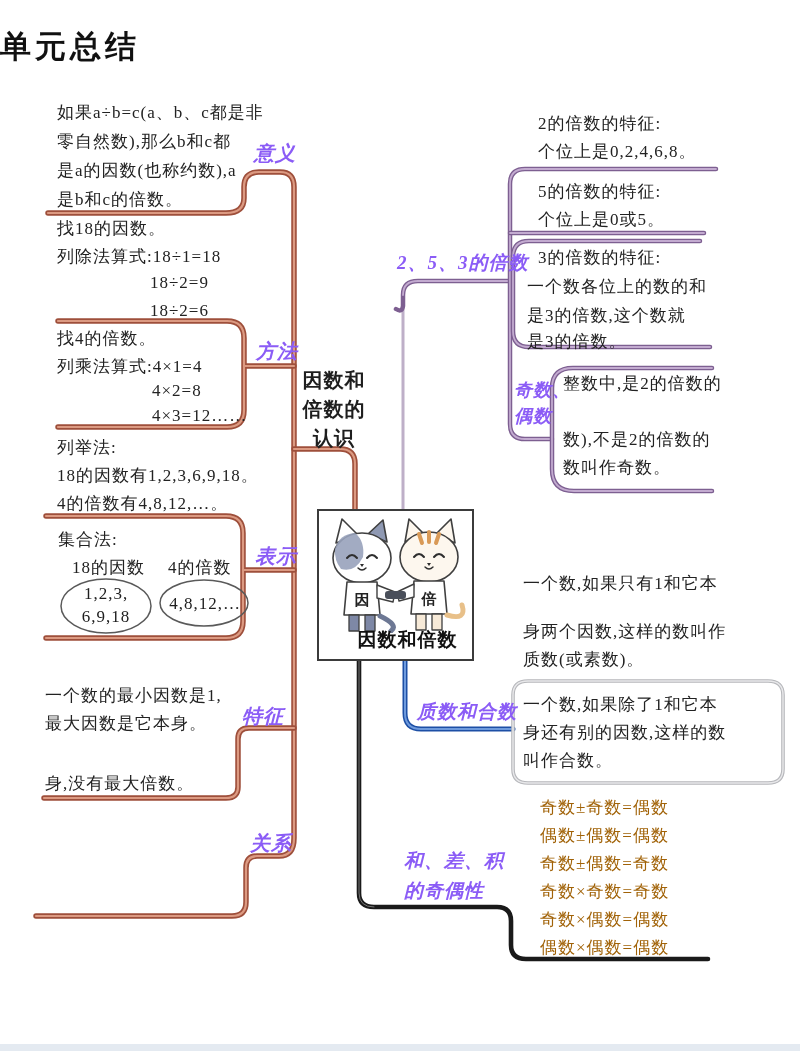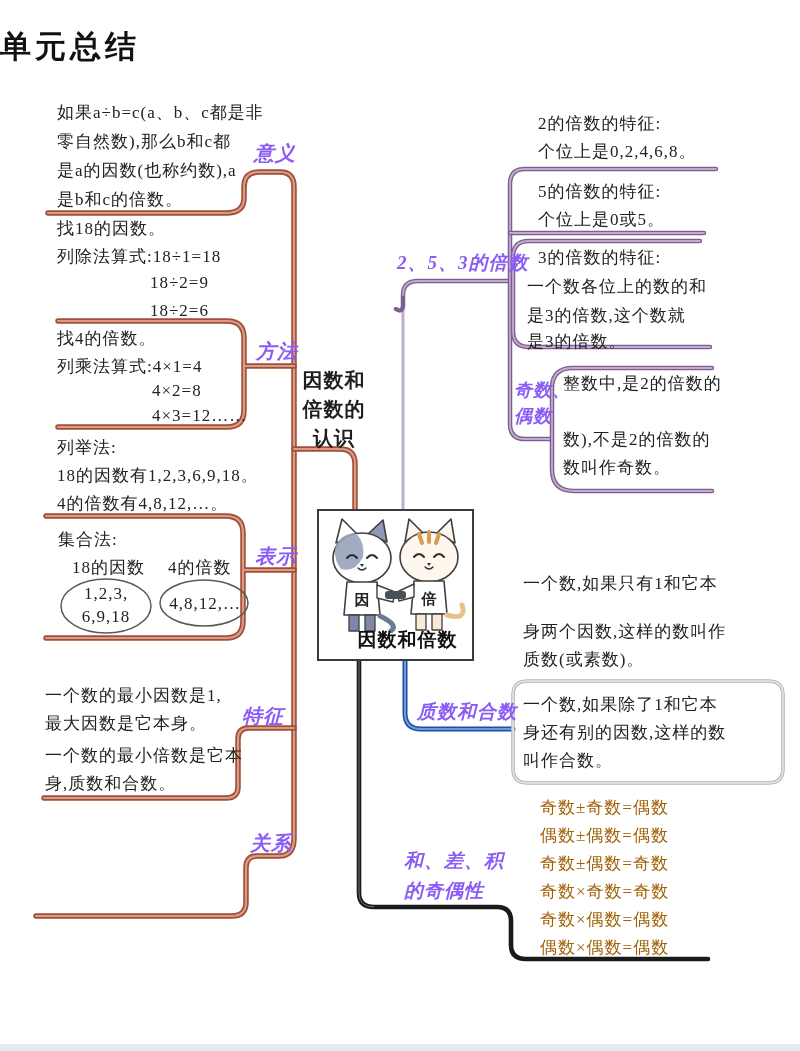--- a/index.html
+++ b/index.html
@@ -116,22 +116,21 @@
   <div class="t" style="left:168px;top:556px">4的倍数</div>
   <div class="set-vals" style="left:62px;top:582px;width:88px">
     <div>1,2,3,</div>
     <div>6,9,18</div>
   </div>
   <div class="set-vals" style="left:160px;top:592px;width:90px">4,8,12,…</div>
   <div class="lbl" style="left:255px;top:543px">表示</div>
 
   <div class="t bold" style="left:45px;top:684px">一个数的最小因数是1,</div>
   <div class="t bold" style="left:45px;top:712px">最大因数是它本身。</div>
-  <div class="t bold" style="left:45px;top:744px">一个数的最小倍数是它本</div>
-  <div class="t bold" style="left:45px;top:772px">身,质数和合数。</div>
+  <div class="t bold" style="left:45px;top:772px">身,没有最大倍数。</div>
   <div class="lbl" style="left:242px;top:703px">特征</div>
 
   <div class="lbl" style="left:250px;top:830px">关系</div>
 
   <div id="center-node">
     <div>因数和</div>
     <div>倍数的</div>
     <div>认识</div>
   </div>
 

